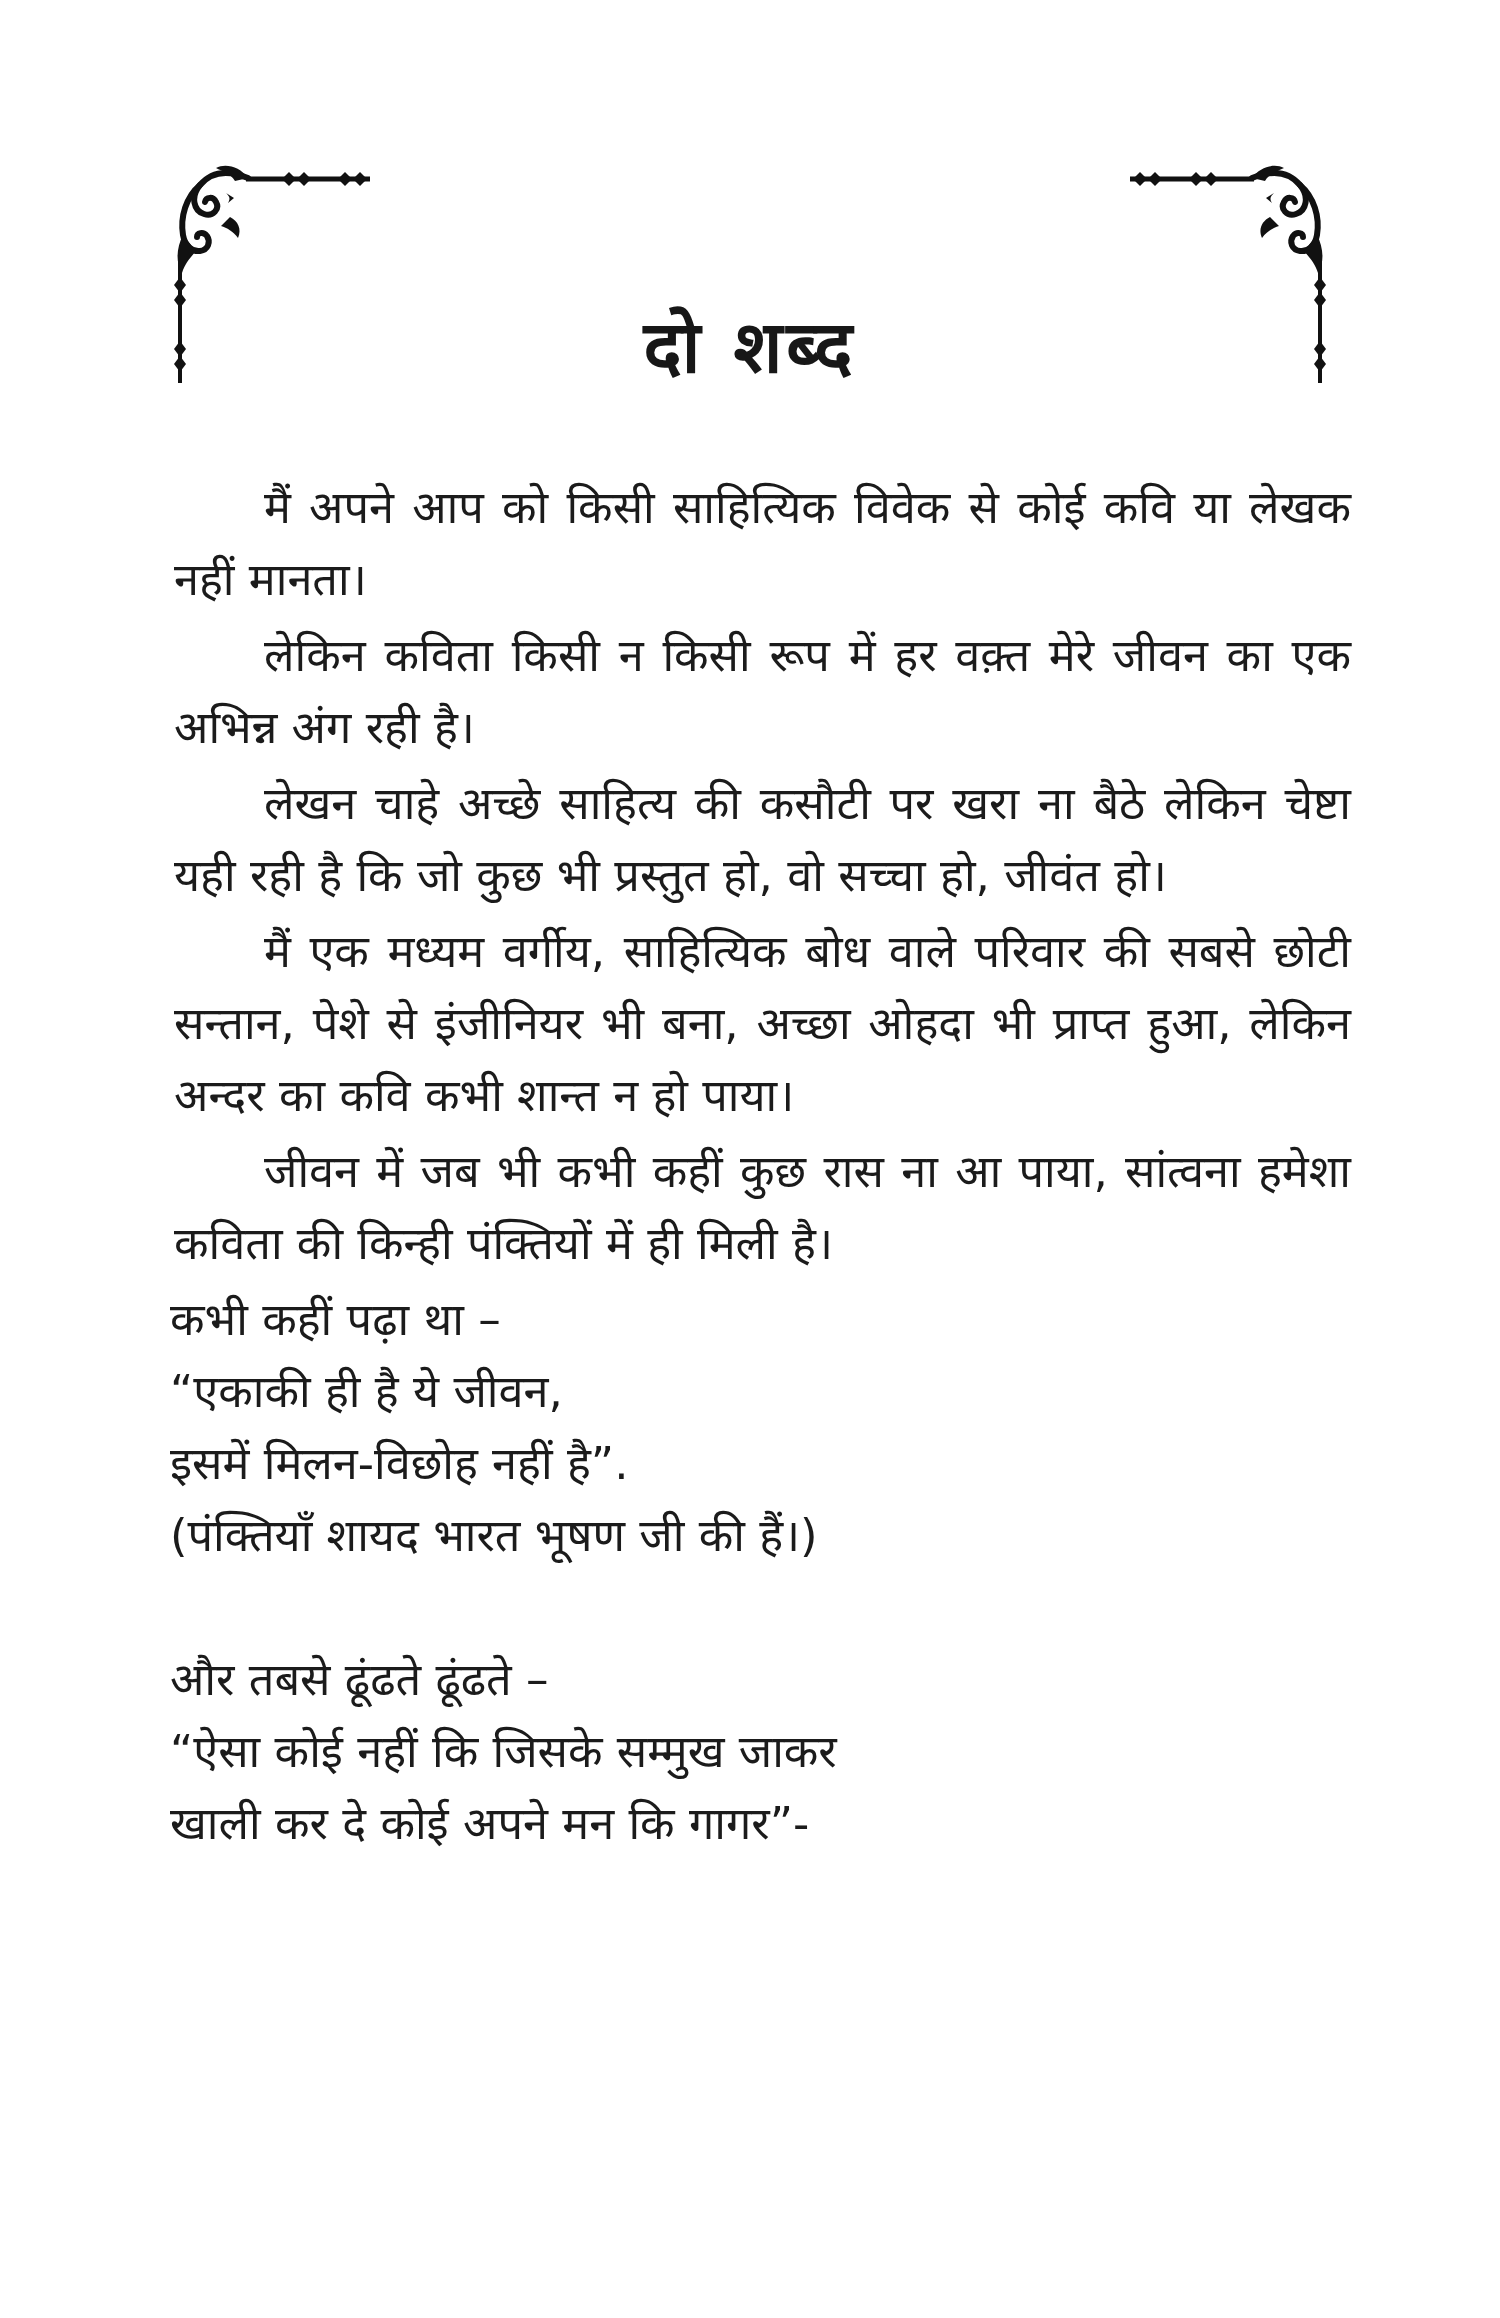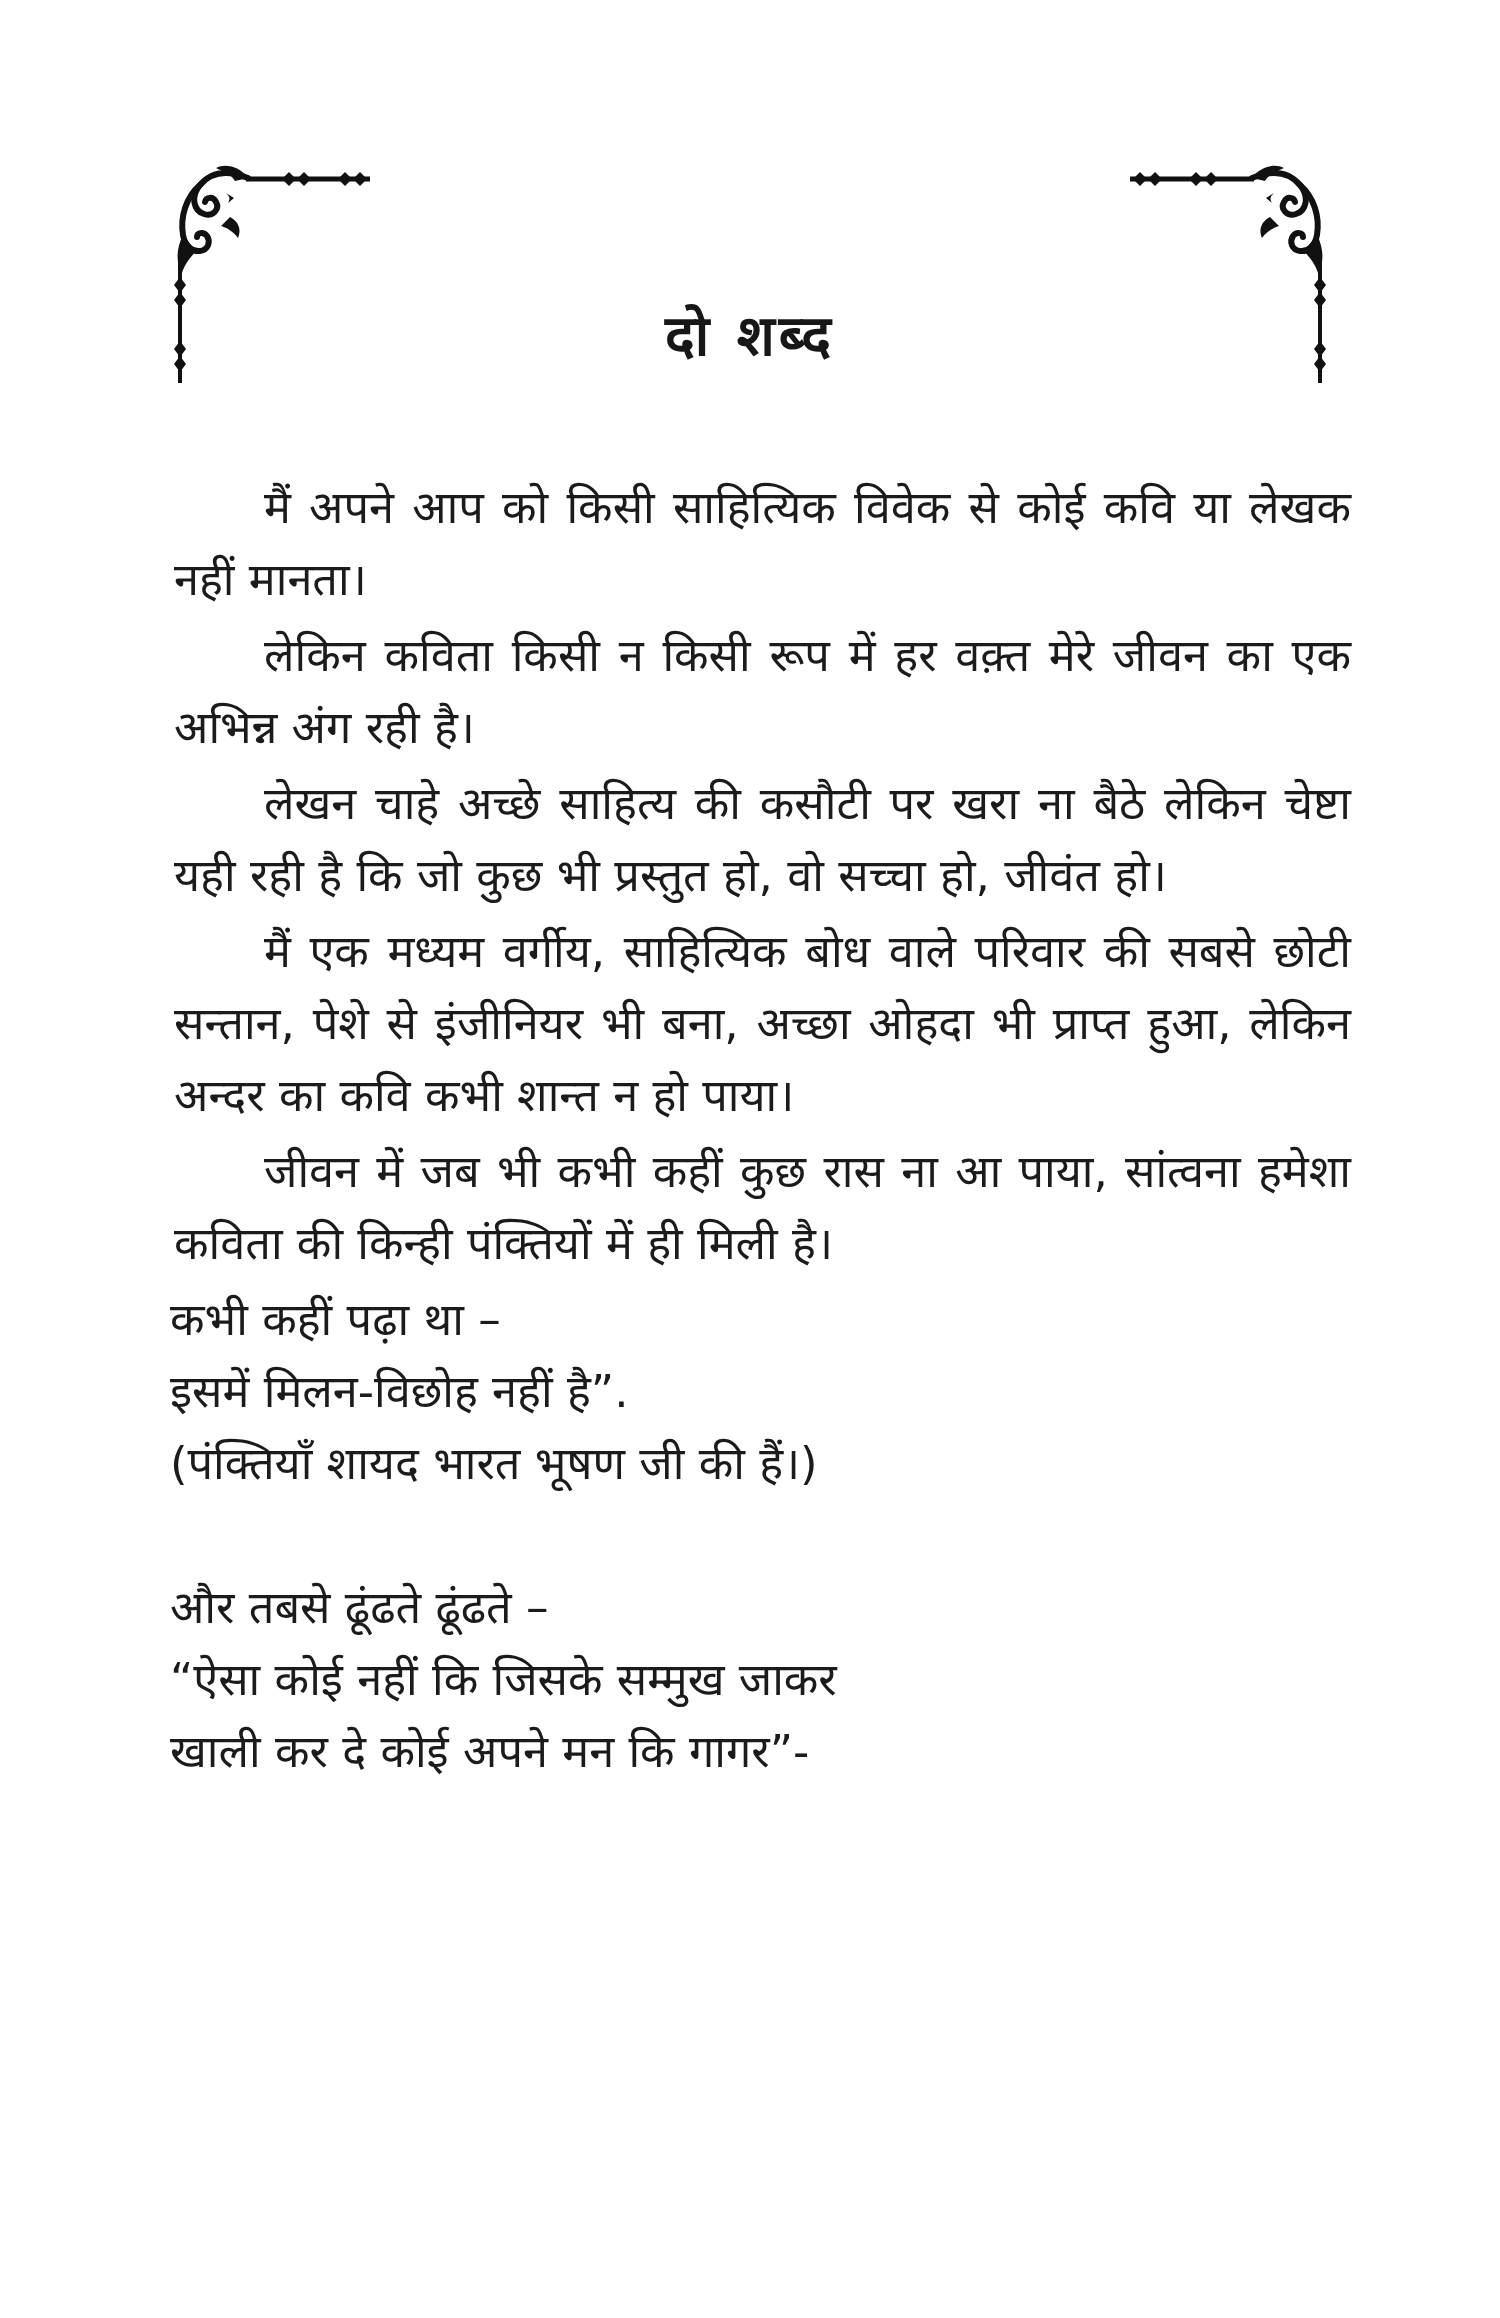--- a/index.html
+++ b/index.html
@@ -25,21 +25,21 @@
   .corner svg { width: 100%; height: 100%; }
   .corner-left  { left: 170px; }
   .corner-right { left: 1130px; transform: scaleX(-1); }
   .page-title {
     position: absolute;
     top: 295px;
     left: 0;
     width: 100%;
     text-align: center;
     font-family: "DejaVu Serif", "Liberation Serif", serif;
-    font-size: 56px;
+    font-size: 72px;
     font-weight: 700;
     letter-spacing: 4px;
     color: #171717;
   }
   .text-block {
     position: absolute;
     top: 468px;
     left: 170px;
     width: 1185px;
     font-size: 45px;
@@ -111,20 +111,21 @@
 
   <div class="text-block">
     <p class="para">मैं अपने आप को किसी साहित्यिक विवेक से कोई कवि या लेखक नहीं मानता।</p>
     <p class="para">लेकिन कविता किसी न किसी रूप में हर वक़्त मेरे जीवन का एक अभिन्न अंग रही है।</p>
     <p class="para">लेखन चाहे अच्छे साहित्य की कसौटी पर खरा ना बैठे लेकिन चेष्टा यही रही है कि जो कुछ भी प्रस्तुत हो, वो सच्चा हो, जीवंत हो।</p>
     <p class="para">मैं एक मध्यम वर्गीय, साहित्यिक बोध वाले परिवार की सबसे छोटी सन्तान, पेशे से इंजीनियर भी बना, अच्छा ओहदा भी प्राप्त हुआ, लेकिन अन्दर का कवि कभी शान्त न हो पाया।</p>
     <p class="para">जीवन में जब भी कभी कहीं कुछ रास ना आ पाया, सांत्वना हमेशा कविता की किन्ही पंक्तियों में ही मिली है।</p>
 
     <div>
       <p class="para verse-line">कभी कहीं पढ़ा था –</p>
+      <p class="para verse-line">“एकाकी ही है ये जीवन,</p>
       <p class="para verse-line">इसमें मिलन-विछोह नहीं है”.</p>
       <p class="para verse-line">(पंक्तियाँ शायद भारत भूषण जी की हैं।)</p>
     </div>
 
     <div class="verse-block-2">
       <p class="para verse-line">और तबसे ढूंढते ढूंढते –</p>
       <p class="para verse-line">“ऐसा कोई नहीं कि जिसके सम्मुख जाकर</p>
       <p class="para verse-line">खाली कर दे कोई अपने मन कि गागर”-</p>
     </div>
   </div>

